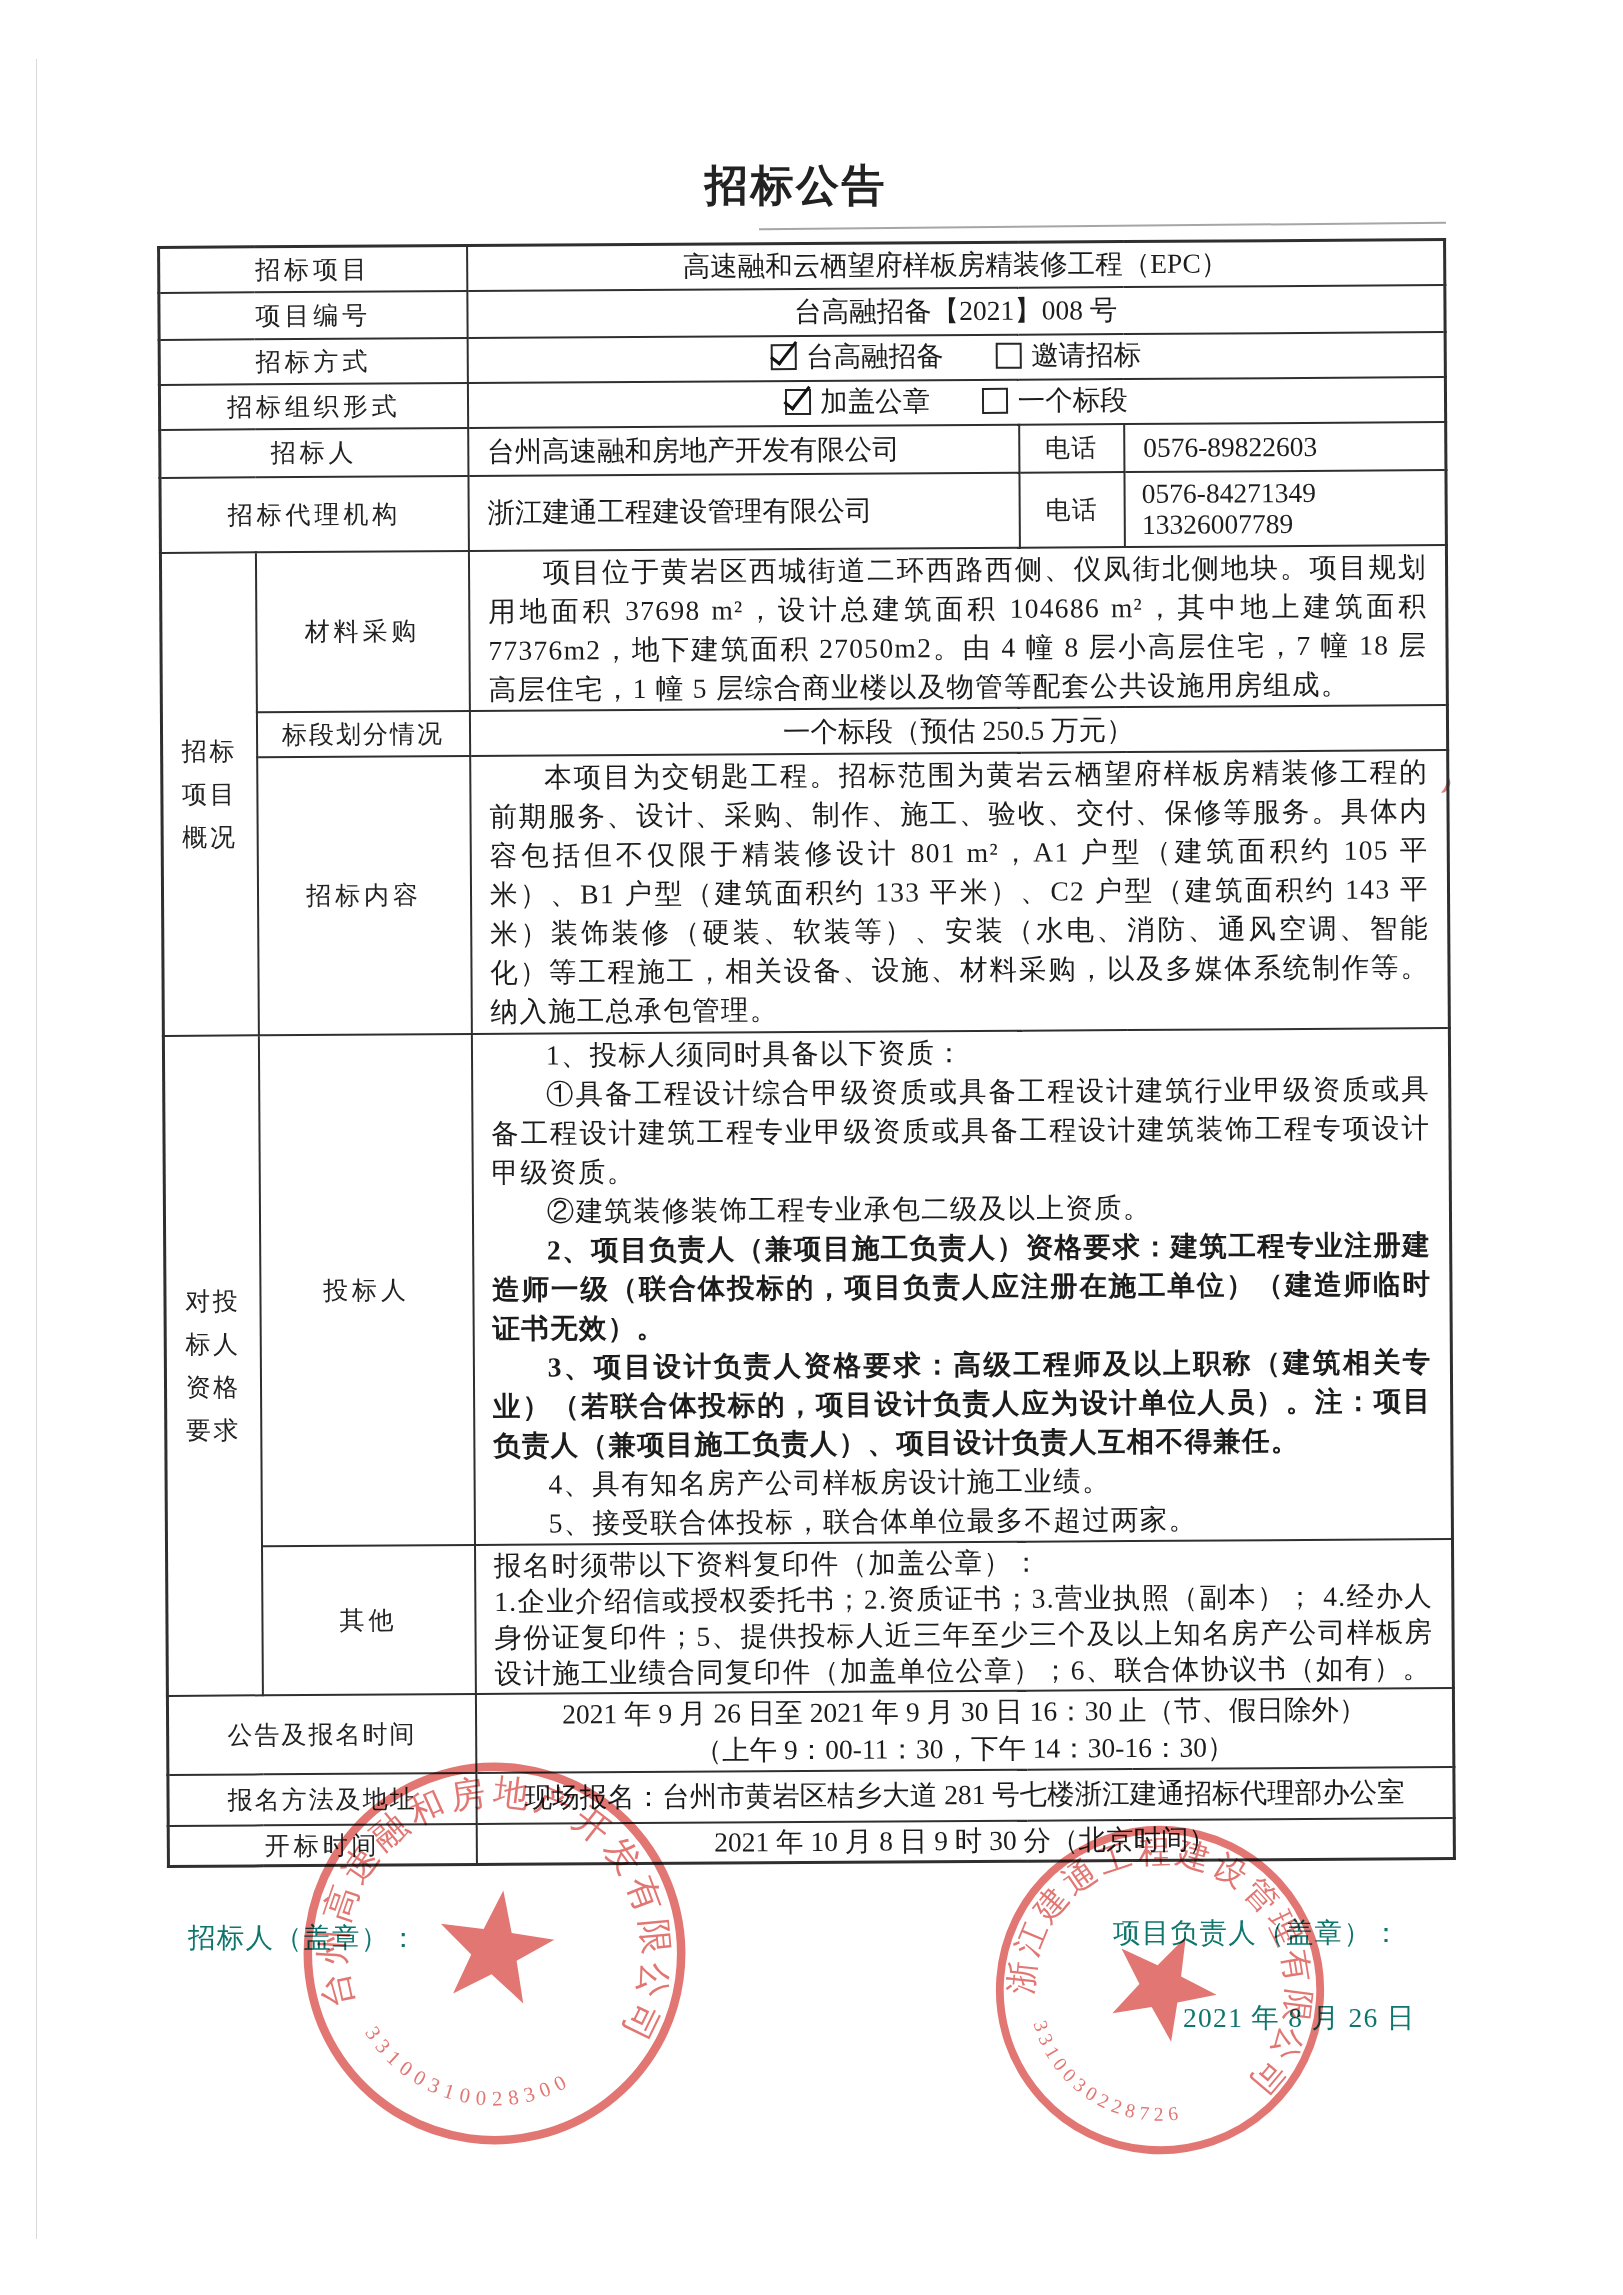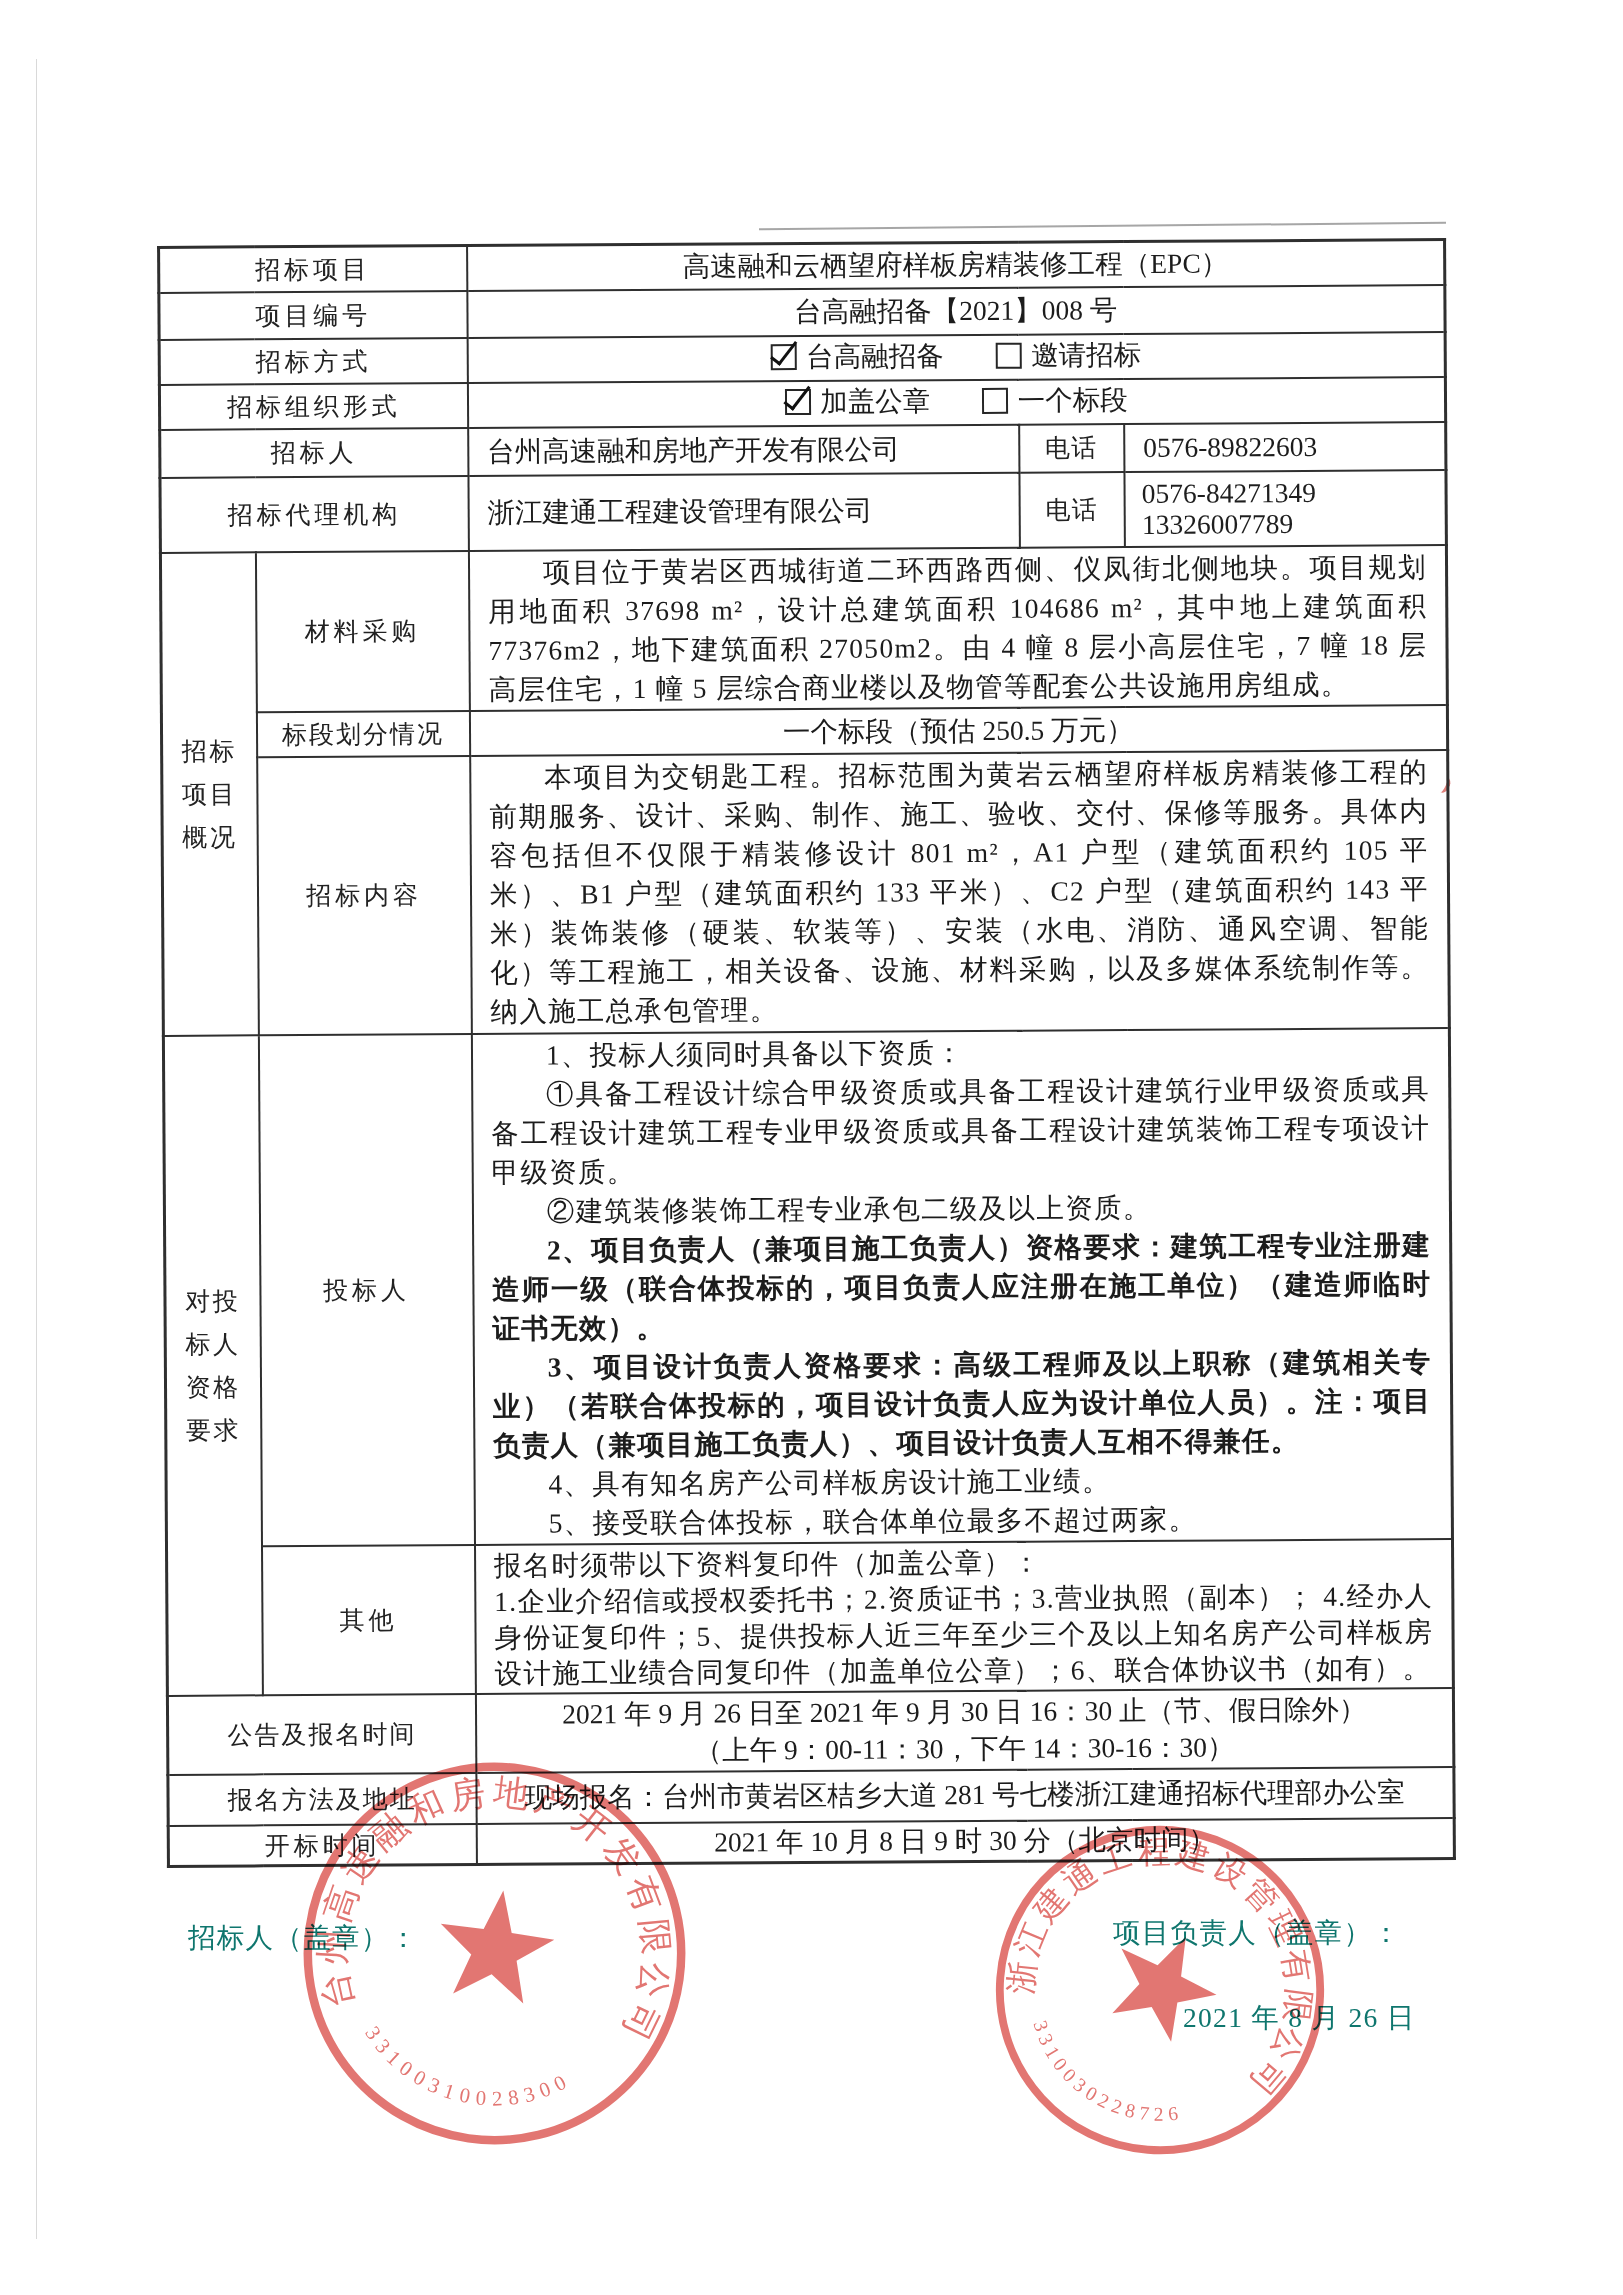--- a/index.html
+++ b/index.html
@@ -67,20 +67,21 @@
 </style>
 </head>
 <body>
 
 <div class="page">
 
   <div class="scan-edge"></div>
   <div class="scan-dup-line"></div>
   <div class="red-mark"></div>
 
+  <div class="doc-title">招标公告</div>
 
   <table class="tender">
     <colgroup>
       <col style="width:95px">
         <col style="width:213px">
         <col style="width:551px">
       <col style="width:105px">
         <col style="width:322px">
     </colgroup>
 

